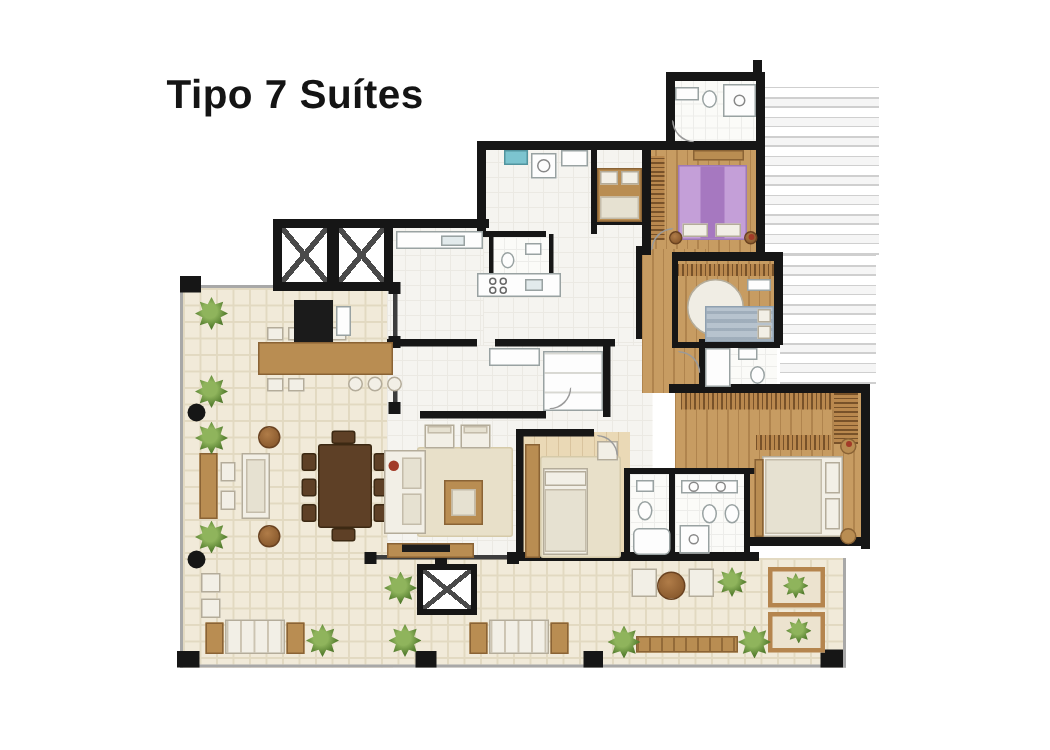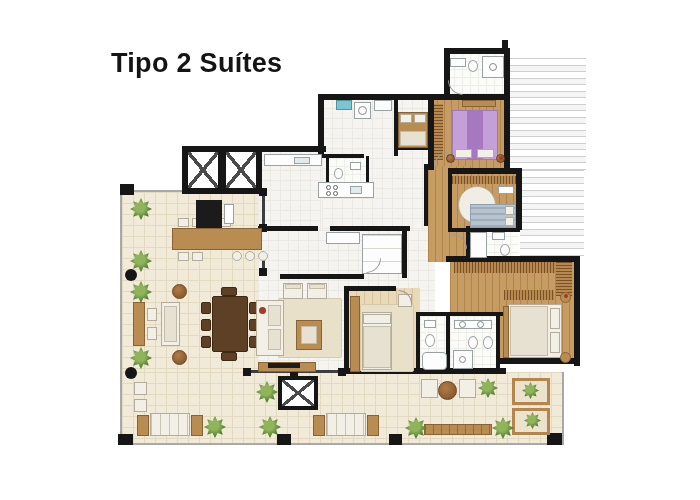--- a/index.html
+++ b/index.html
@@ -41,21 +41,21 @@
   .arc{border:1px solid #9a9a9a;border-color:#9a9a9a transparent transparent #9a9a9a;border-radius:100% 0 0 0;background:transparent;}
   .red{background:var(--accent_red,#a23b28);border-radius:50%;}
   .grill{background:#1b1b1b;}
   .tvc{background:#1c1c1c;}
 </style>
 </head>
 <body>
 
 <div class="plan">
 
-  <div class="title">Tipo 2 Suítes</div>
+  <div class="title">Tipo 7 Suítes</div>
 
   <i class="tile" style="left:120px;top:190px;width:142px;height:255px;border-left:2px solid #a8a8a8;border-top:2px solid #a8a8a8;"></i>
   <i class="tile" style="left:120px;top:372px;width:444px;height:73px;border-bottom:2px solid #a8a8a8;border-left:2px solid #a8a8a8;border-right:2px solid #a8a8a8;"></i>
   <i class="floor" style="left:258px;top:190px;width:177px;height:182px;"></i>
   <i class="floor" style="left:260px;top:150px;width:66px;height:80px;"></i>
   <i class="floor" style="left:322px;top:98px;width:112px;height:132px;"></i>
   <i class="wood" style="left:430px;top:98px;width:76px;height:70px;"></i>
   <i class="bathf" style="left:446px;top:53px;width:60px;height:47px;"></i>
   <i class="wood" style="left:428px;top:166px;width:44px;height:96px;"></i>
   <i class="wood" style="left:450px;top:174px;width:68px;height:56px;"></i>

